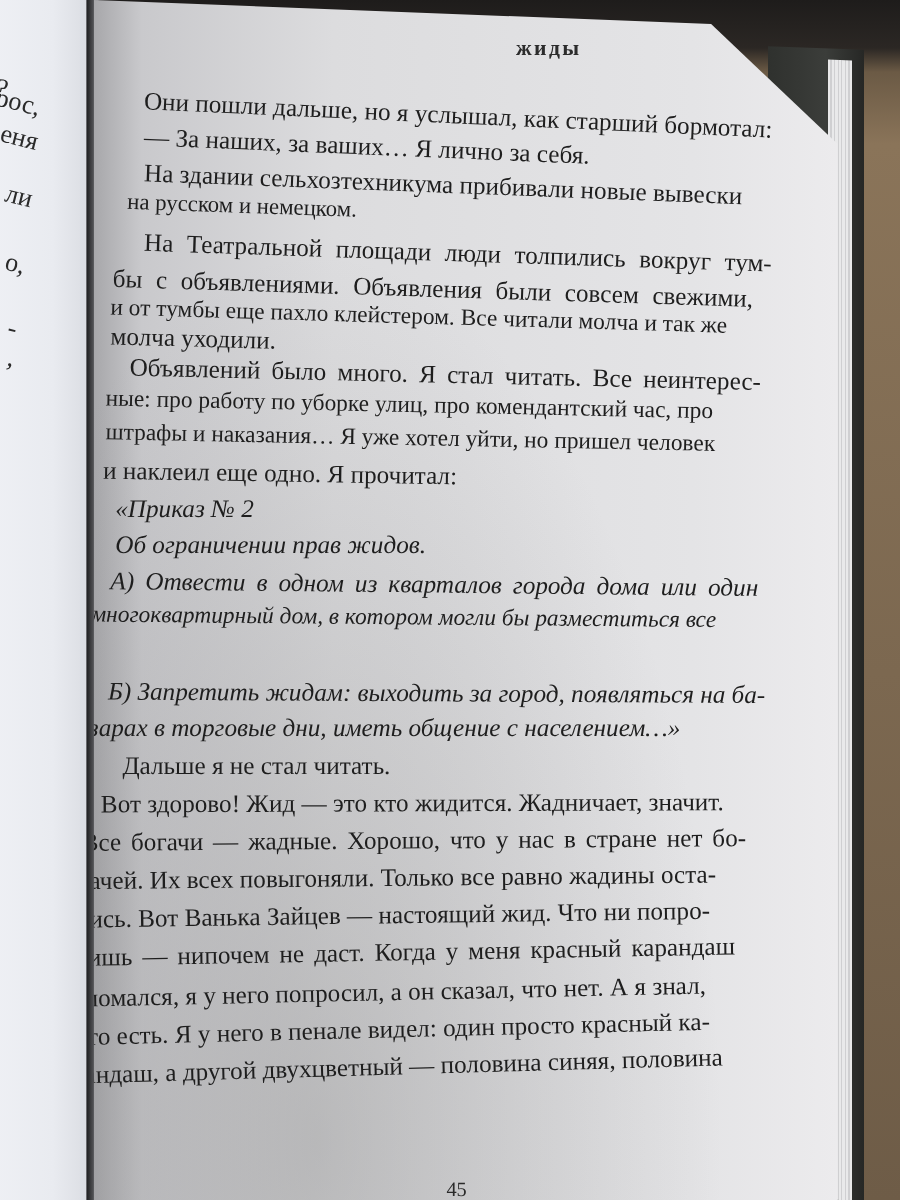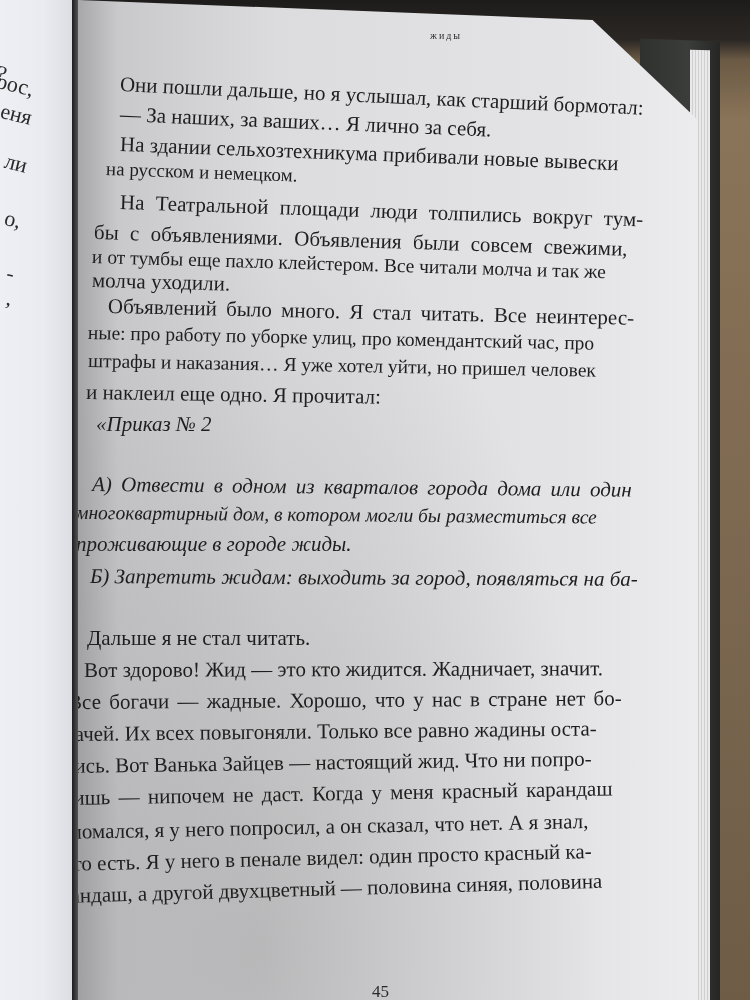--- a/index.html
+++ b/index.html
@@ -37,22 +37,22 @@
     background: linear-gradient(90deg, #1d1d1f, #77787c);
   }
   .right-page {
     position: absolute; left: 78px; top: 0; width: 620px; height: 1000px;
     background:
       radial-gradient(ellipse at 30% 95%, rgba(120,120,120,0.35), transparent 55%),
       linear-gradient(90deg, #a7a7aa 0px, #c9c9cc 40px, #dcdcde 200px, #e4e4e6 500px, #ecebed 620px);
     clip-path: polygon(0 0, 83% 2%, 100% 12%, 100% 100%, 0 100%);
   }
   .running-head {
-    position: absolute; left: 352px; top: 30px; font-size: 10px; letter-spacing: 2px;
-    color: #2c2c2c; text-transform: lowercase;
+    position: absolute; left: 352px; top: 30px; font-size: 18px; letter-spacing: 2px;
+    color: #2c2c2c; text-transform: lowercase; font-weight: bold;
   }
   .line {
     position: absolute; color: #1e1e1e; font-size: 21px; white-space: nowrap;
     transform-origin: left center;
   }
   .ital { font-style: italic; }
   .page-number {
     position: absolute; left: 372px; top: 982px; font-size: 17px; color: #2a2a2a;
   }
 </style>
@@ -85,26 +85,27 @@
   <div class="line" style="left:16px;top:220px;transform:rotate(1.8deg);word-spacing:6px">бы с объявлениями. Объявления были совсем свежими,</div>
   <div class="line" style="left:14px;top:246px;font-size:19.5px;transform:rotate(1.7deg)">и от тумбы еще пахло клейстером. Все читали молча и так же</div>
   <div class="line" style="left:14px;top:268px;transform:rotate(1.5deg)">молча уходили.</div>
 
   <div class="line" style="left:30px;top:294px;transform:rotate(1.3deg);word-spacing:4px">Объявлений было много. Я стал читать. Все неинтерес-</div>
   <div class="line" style="left:10px;top:322px;font-size:19.5px;transform:rotate(1.2deg)">ные: про работу по уборке улиц, про комендантский час, про</div>
   <div class="line" style="left:10px;top:350px;font-size:19.5px;transform:rotate(1.1deg)">штрафы и наказания… Я уже хотел уйти, но пришел человек</div>
   <div class="line" style="left:8px;top:380px;transform:rotate(0.9deg)">и наклеил еще одно. Я прочитал:</div>
 
   <div class="line ital" style="left:18px;top:412px">«Приказ № 2</div>
+  <div class="line ital" style="left:18px;top:442px">Об ограничении прав жидов.</div>
   <div class="line ital" style="left:14px;top:472px;transform:rotate(0.6deg);word-spacing:4px">А) Отвести в одном из кварталов города дома или один</div>
   <div class="line ital" style="left:-2px;top:502px;font-size:19.5px;transform:rotate(0.5deg)">многоквартирный дом, в котором могли бы разместиться все</div>
-  <div class="line ital" style="left:-2px;top:532px">проживающие в городе жиды.</div>
   <div class="line ital" style="left:12px;top:564px;transform:rotate(0.3deg)">Б) Запретить жидам: выходить за город, появляться на ба-</div>
+  <div class="line ital" style="left:-4px;top:594px">зарах в торговые дни, иметь общение с населением…»</div>
 
-  <div class="line" style="left:9px;top:626px">Дальше я не стал читать.</div>
+  <div class="line" style="left:24px;top:626px">Дальше я не стал читать.</div>
   <div class="line" style="left:6px;top:658px;transform:rotate(-0.2deg)">Вот здорово! Жид — это кто жидится. Жадничает, значит.</div>
   <div class="line" style="left:-10px;top:690px;transform:rotate(-0.4deg);word-spacing:3px">Все богачи — жадные. Хорошо, что у нас в стране нет бо-</div>
   <div class="line" style="left:-12px;top:722px;transform:rotate(-0.6deg)">гачей. Их всех повыгоняли. Только все равно жадины оста-</div>
   <div class="line" style="left:-14px;top:754px;transform:rotate(-0.8deg)">лись. Вот Ванька Зайцев — настоящий жид. Что ни попро-</div>
   <div class="line" style="left:-14px;top:786px;transform:rotate(-1.0deg);word-spacing:3px">сишь — нипочем не даст. Когда у меня красный карандаш</div>
   <div class="line" style="left:-16px;top:820px;transform:rotate(-1.2deg)">сломался, я у него попросил, а он сказал, что нет. А я знал,</div>
   <div class="line" style="left:-16px;top:852px;transform:rotate(-1.4deg)">что есть. Я у него в пенале видел: один просто красный ка-</div>
   <div class="line" style="left:-18px;top:884px;transform:rotate(-1.6deg)">рандаш, а другой двухцветный — половина синяя, половина</div>
 
   <div class="page-number" style="left:294px">45</div>

